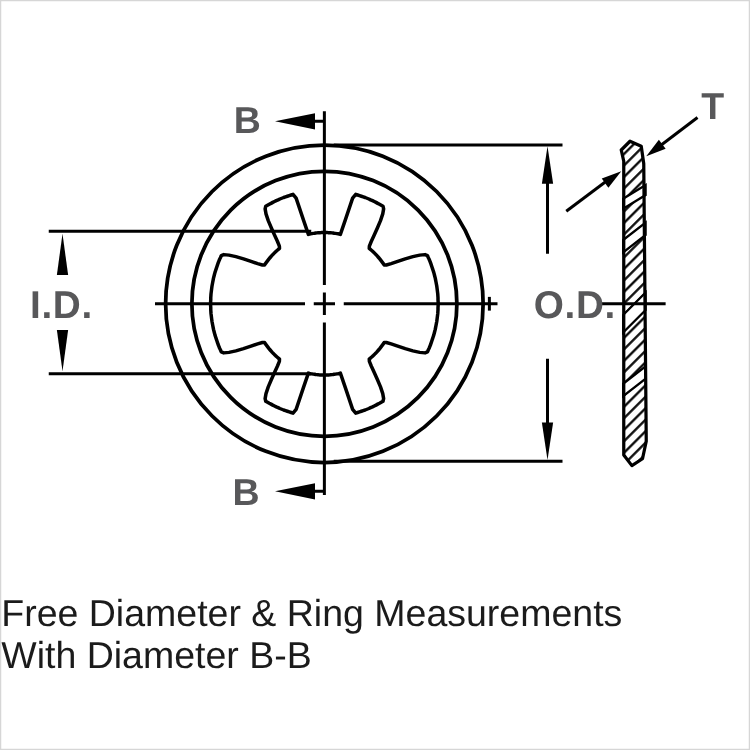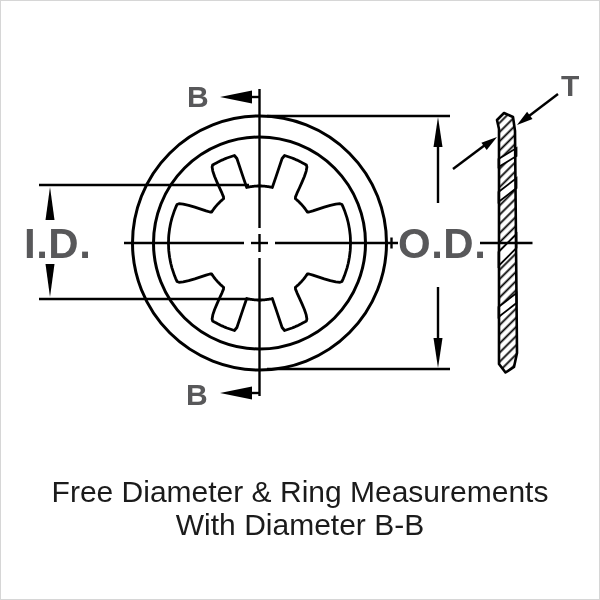--- a/index.html
+++ b/index.html
@@ -19,24 +19,24 @@
   .w26{stroke-width:2.6;}
   .w24{stroke-width:2.4;}
   .fil{fill:var(--line);stroke:none;}
   .gap{fill:var(--background);stroke:var(--line);stroke-width:1.8;}
   .hatchline{stroke:var(--line);stroke-width:1.8;}
   .lbl{
     position:absolute;color:var(--label-gray);font-weight:bold;
     white-space:nowrap;user-select:none;
   }
   .lbl-b{font-size:30px;line-height:30px;}
-  .lbl-dim{font-size:42px;line-height:31px;letter-spacing:0.5px;}
+  .lbl-dim{font-size:31px;line-height:31px;letter-spacing:0.5px;}
   .lbl-t{font-size:30px;line-height:30px;}
   .caption{
-    position:absolute;left:0;top:474px;width:598px;text-align:center;
+    position:absolute;left:0;top:474px;width:598px;text-align:left;
     color:var(--caption-text);font-size:30px;line-height:33px;font-weight:400;
   }
   .caption span{display:block;}
 </style>
 </head>
 <body>
 
 <div class="canvas">
 
   <svg width="598" height="598" viewBox="0 0 598 598">
@@ -104,21 +104,21 @@
       <line x1="557" y1="93" x2="528" y2="115" class="ln w24"></line>
       <polygon class="fil" points="516,124 531.5,118 526.1,110.8"></polygon>
       <line x1="452" y1="168" x2="484" y2="144" class="ln w24"></line>
       <polygon class="fil" points="496,136 485.7,149.1 480.4,141.8"></polygon>
     </g>
   </svg>
 
   <span class="lbl lbl-b" style="left:186px;top:81px;">B</span>
   <span class="lbl lbl-b" style="left:185px;top:379px;">B</span>
   <span class="lbl lbl-dim" style="left:23px;top:227px;">I.D.</span>
-  <span class="lbl lbl-dim" style="left:397px;top:227px;">O.D.</span>
+  <span class="lbl lbl-dim" style="left:426px;top:227px;">O.D.</span>
   <span class="lbl lbl-t" style="left:560px;top:70px;">T</span>
 
   <div class="caption">
     <span>Free Diameter &amp; Ring Measurements</span>
     <span>With Diameter B-B</span>
   </div>
 
 </div>
 
 </body></html>

